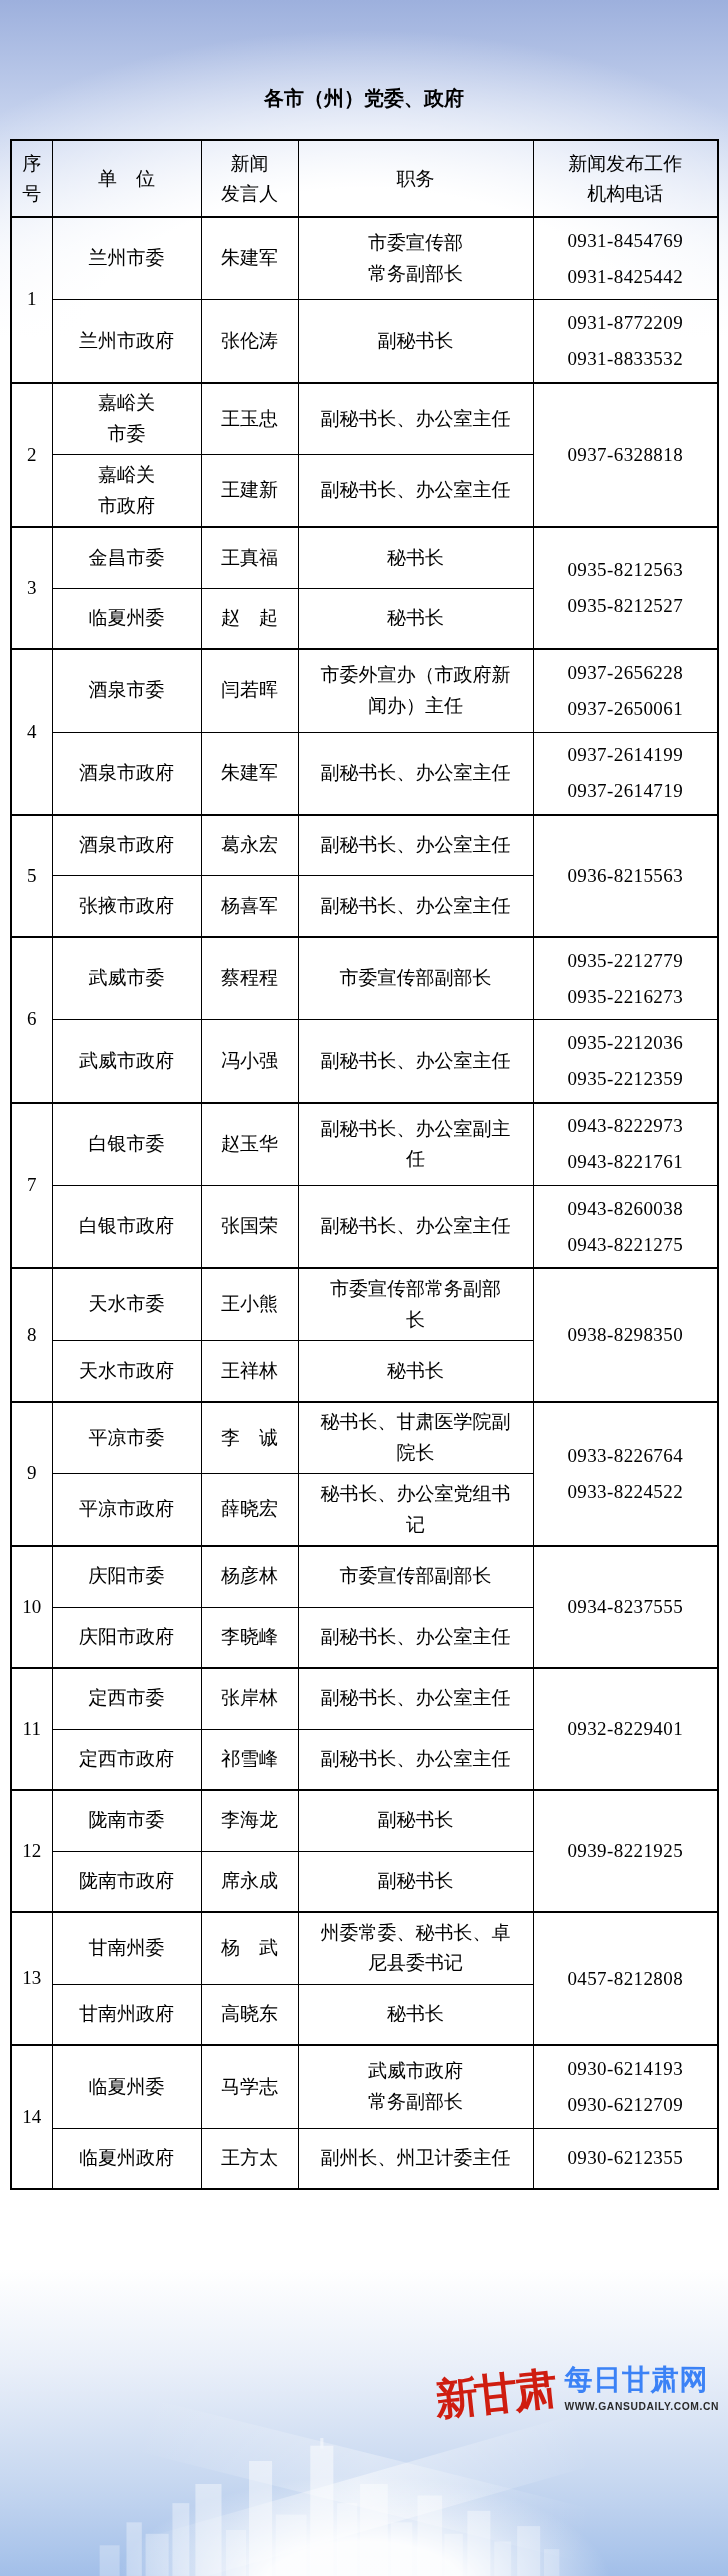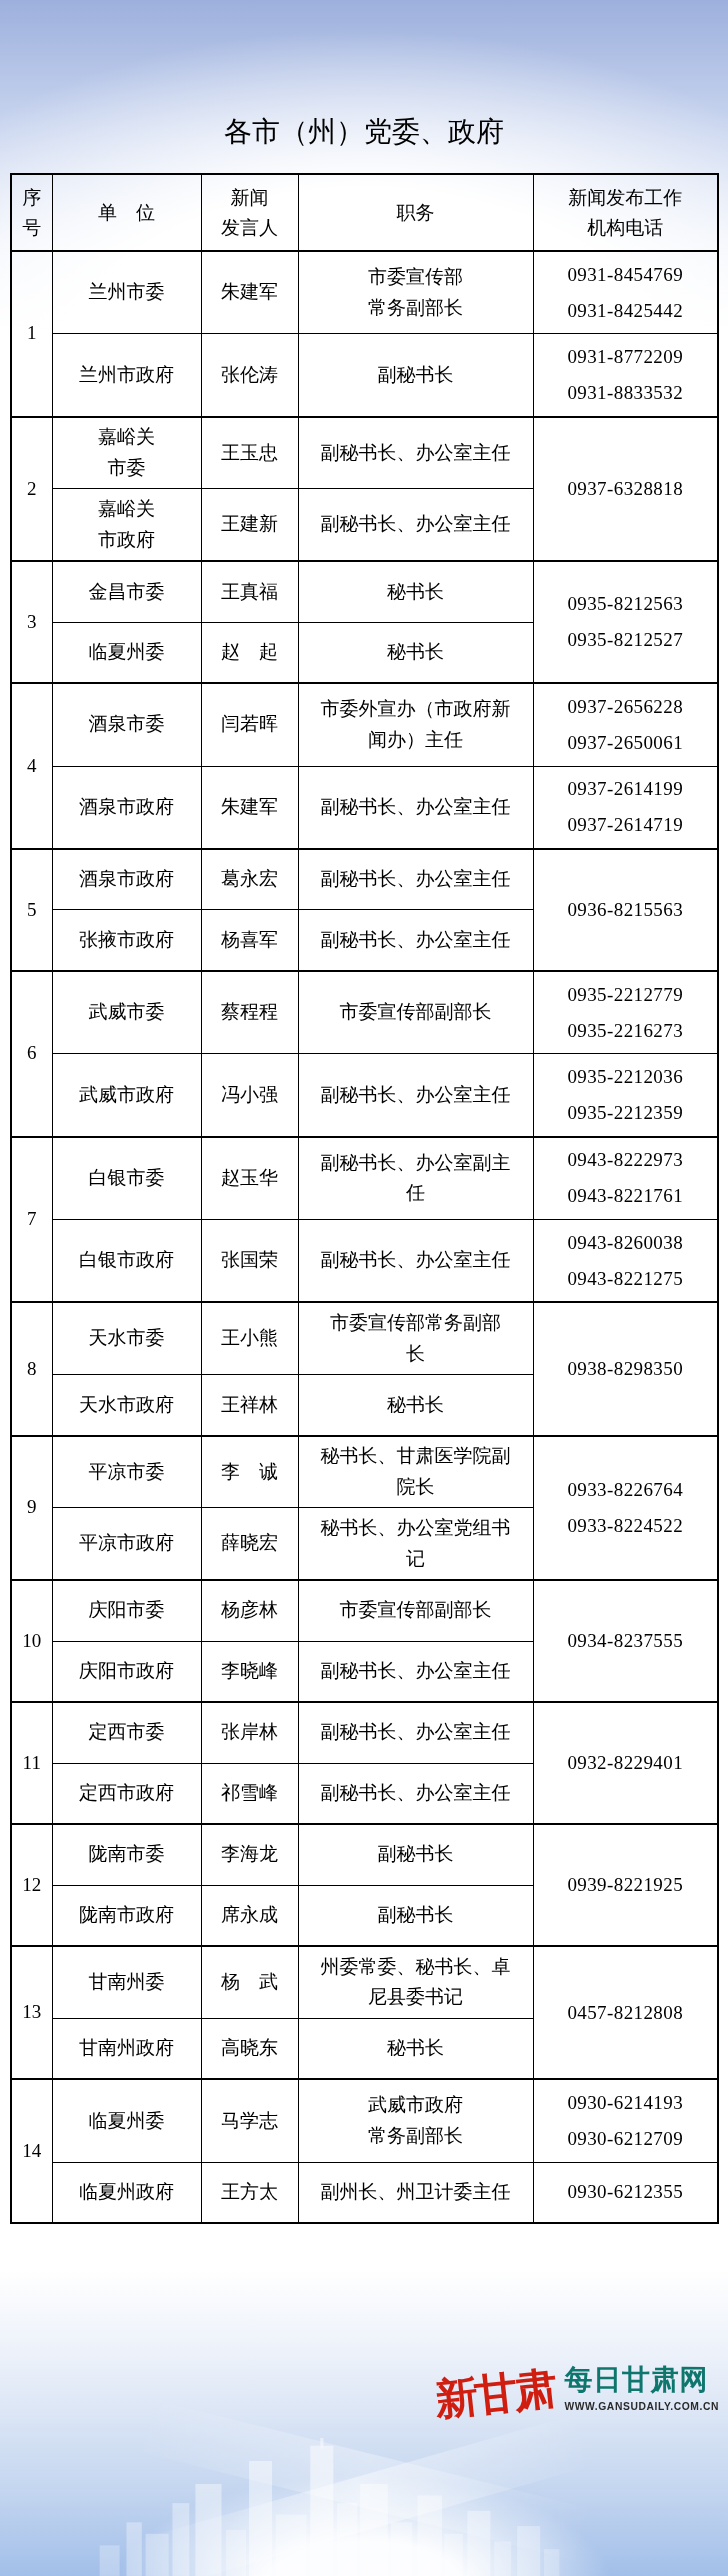--- a/index.html
+++ b/index.html
@@ -31,25 +31,25 @@
     position: absolute; bottom: 46px; left: 134px; width: 460px; height: 54px;
     background: linear-gradient(90deg, rgba(255,255,255,0) 0%, rgba(255,255,255,0.45) 50%, rgba(255,255,255,0) 100%);
     transform: rotate(-16deg);
   }
   .ray.r2 { transform: rotate(14deg); bottom: 69px; opacity: .7; }
   .skyline { position: absolute; bottom: 0; left: 92px; opacity: .6; }
 
   
   main { position: relative; z-index: 2; }
   .title {
-    padding-top: 104px;
+    padding-top: 70px;
     text-align: center;
     font-family: "Liberation Sans", "DejaVu Sans", sans-serif;
-    font-weight: 400;
-    font-size: 28px;
+    font-weight: 700;
+    font-size: 20px;
     line-height: 56px;
     color: #000;
   }
 
   table.roster {
     border-collapse: collapse;
     table-layout: fixed;
     width: 708px;
     margin: 13px 10px 0 10px;
     border: 2.3px solid #000;
@@ -80,21 +80,21 @@
     font-size: 43px; line-height: 1;
     font-weight: 700;
     color: #cf1d10;
     transform: rotate(-6deg) translateY(7.7px);
     letter-spacing: -3.1px;
     font-family: "Liberation Serif", serif;
   }
   .logo-right { margin-left: 10.7px; display: flex; flex-direction: column; }
   .logo-black {
     font-family: "Liberation Sans", "DejaVu Sans", sans-serif;
-    font-size: 28px; font-weight: 800; color: #0f766e;
+    font-size: 28px; font-weight: 800; color: #3b82f6;
     letter-spacing: 0.8px; line-height: 1.1;
   }
   .logo-url {
     font-family: "Liberation Sans", "DejaVu Sans", sans-serif;
     font-size: 10.3px; font-weight: 700; color: #2a2a2a;
     letter-spacing: 0.6px; margin-top: 5px;
   }
 </style>
 </head>
 <body>

